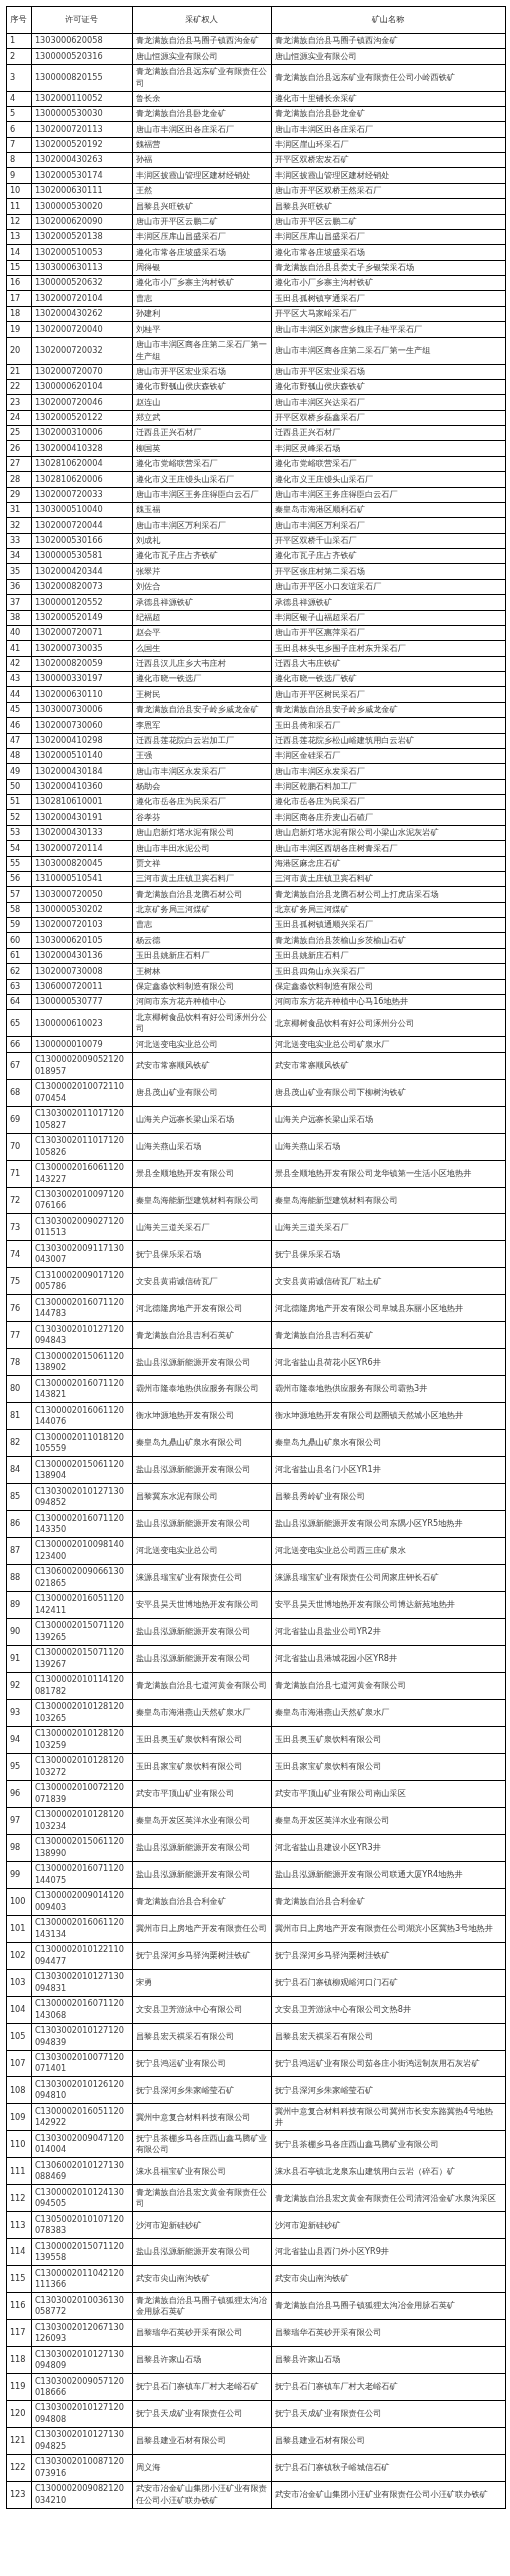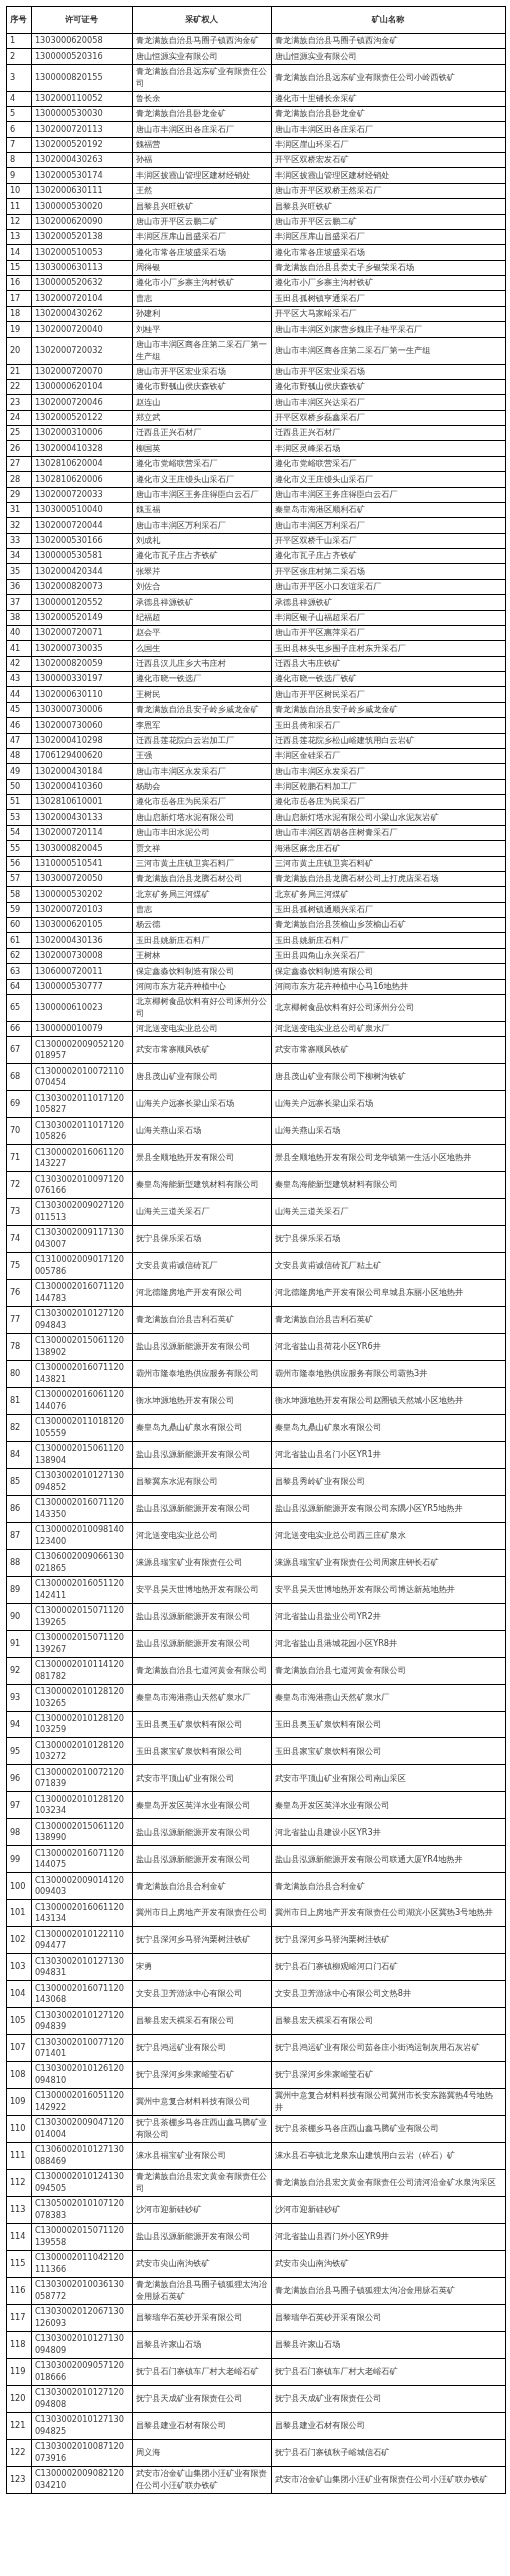--- a/index.html
+++ b/index.html
@@ -31,21 +31,21 @@
     font-size: 8.2px;
     line-height: 11.6px;
     color: #3f3f3f;
     padding: 1.4px 3.4px;
     vertical-align: middle;
     word-break: break-all;
     overflow: hidden;
   }
   thead th {
     height: 23px;
-    font-weight: bold;
+    font-weight: normal;
     text-align: center;
     color: #333333;
     border-bottom: 1.4px solid #000000;
   }
   tbody td { text-align: left; }
   tbody td:first-child { color: #303030; }
   tr.group-start td { border-top: 1.4px solid #000000; }
 </style>
 </head>
 <body>
@@ -332,41 +332,47 @@
           <td>玉田县倚和采石厂</td>
         </tr>
         <tr>
           <td>47</td>
           <td>1302000410298</td>
           <td>迁西县莲花院白云岩加工厂</td>
           <td>迁西县莲花院乡松山峪建筑用白云岩矿</td>
         </tr>
         <tr>
           <td>48</td>
-          <td>1706129400620</td>
+          <td>1302000510140</td>
           <td>王强</td>
           <td>丰润区金硅采石厂</td>
         </tr>
         <tr class="group-start">
           <td>49</td>
           <td>1302000430184</td>
           <td>唐山市丰润区永发采石厂</td>
           <td>唐山市丰润区永发采石厂</td>
         </tr>
         <tr>
           <td>50</td>
           <td>1302000410360</td>
           <td>杨助会</td>
           <td>丰润区乾鹏石料加工厂</td>
         </tr>
         <tr>
           <td>51</td>
           <td>1302810610001</td>
           <td>遵化市岳各庄为民采石厂</td>
           <td>遵化市岳各庄为民采石厂</td>
+        </tr>
+        <tr class="group-start">
+          <td>52</td>
+          <td>1302000430191</td>
+          <td>谷孝芬</td>
+          <td>丰润区商各庄乔麦山石碴厂</td>
         </tr>
         <tr>
           <td>53</td>
           <td>1302000430133</td>
           <td>唐山启新灯塔水泥有限公司</td>
           <td>唐山启新灯塔水泥有限公司小梁山水泥灰岩矿</td>
         </tr>
         <tr>
           <td>54</td>
           <td>1302000720114</td>

